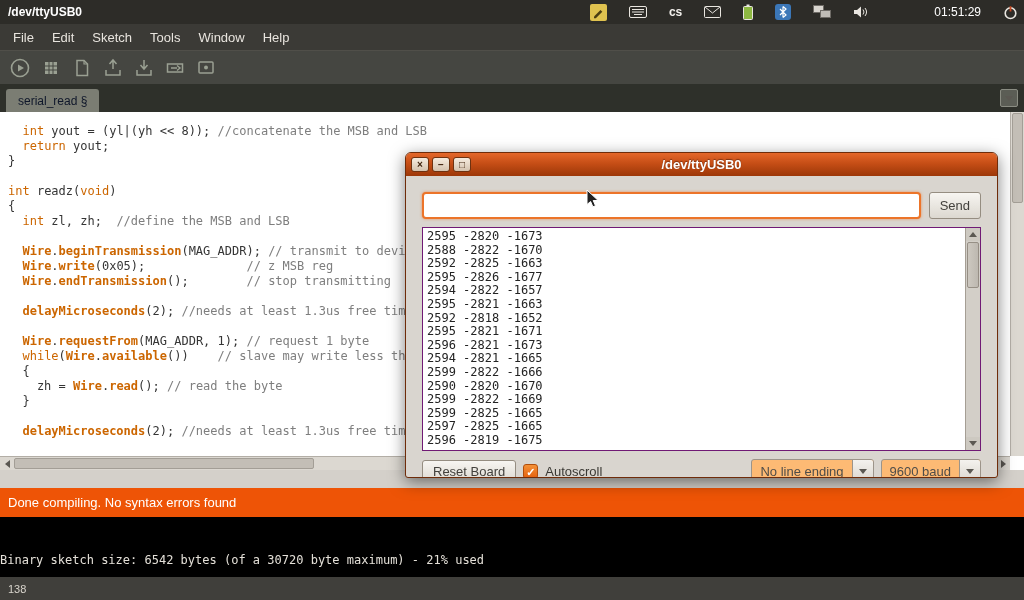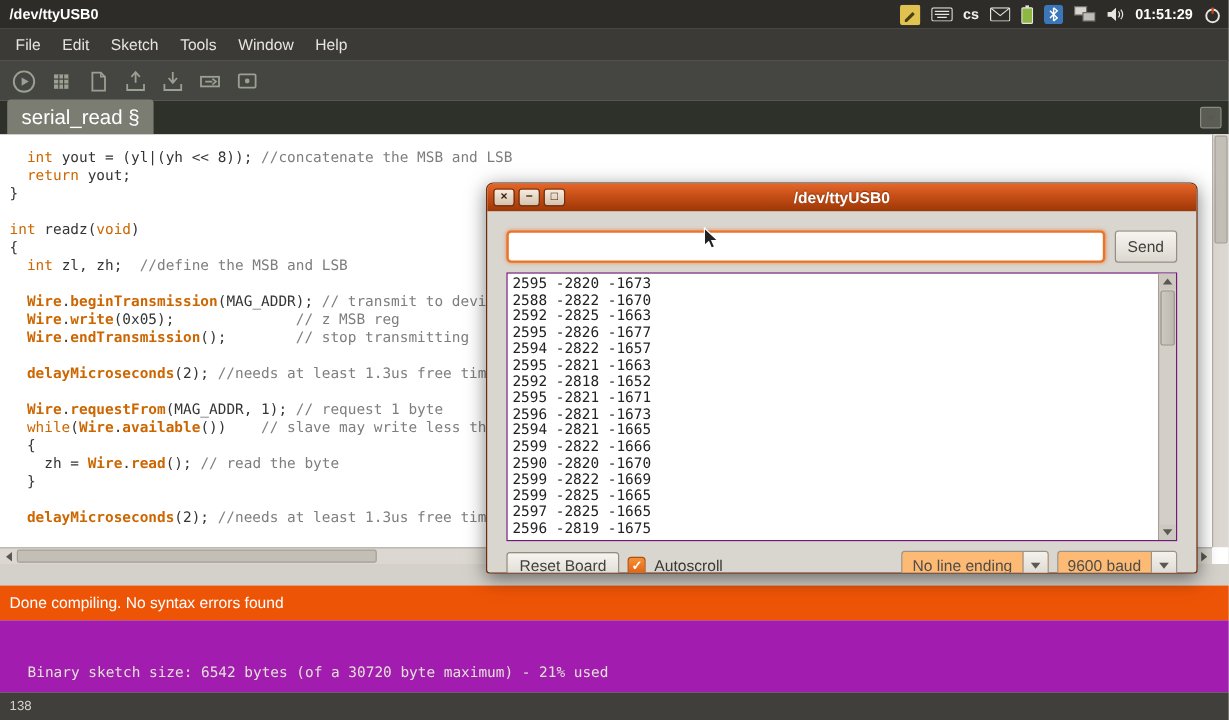--- a/index.html
+++ b/index.html
@@ -2,53 +2,53 @@
 <html><head>
 <meta charset="utf-8">
 <style>
   * { box-sizing: border-box; margin: 0; padding: 0; }
   html,body { width:1024px; height:600px; overflow:hidden; }
   body { font-family:"Liberation Sans",sans-serif; background:#d6d2cc; position:relative; }
 
   
   .panel { height:24px; background:#2d2c28; color:#fff; display:flex; align-items:center; padding:0 6px 0 8px; font-size:12px; }
   .panel-title { font-weight:bold; }
-  .tray { margin-left:auto; display:flex; align-items:center; gap:9px; }
+  .tray { margin-left:auto; display:flex; align-items:center; gap:22px; }
   .tray svg { display:block; }
   .kb-label { font-weight:bold; color:#f2f0ec; }
-  .clock { font-weight:bold; }
+  .clock { font-weight:normal;margin-left:44px; }
 
   
   .menubar { height:26px; background:#3b3a36; display:flex; align-items:center; font-size:13px; color:#e8e4de; padding-left:4px; }
   .menu-item { padding:4px 9px; }
 
   
   .toolbar { height:34px; background:#454641; border-top:1px solid #504f49; display:flex; align-items:center; gap:7px; padding-left:8px; color:#9aa092; }
   .tb { width:24px; height:24px; display:flex; align-items:center; justify-content:center; }
 
   
   .tabrow { height:28px; background:#2e302a; position:relative; display:flex; align-items:flex-end; padding-left:6px; }
-  .tab { background:#7b7d73; color:#ffffff; font-size:17px; padding:5px 12px 4px; border-radius:3px 3px 0 0; }
+  .tab { background:#7b7d73; color:#0f172a; font-size:12px; padding:5px 12px 4px; border-radius:3px 3px 0 0; }
   .tabmenu-btn { position:absolute; right:6px; top:5px; width:18px; height:18px; background:#5b5d55; border:1px solid #8a8c82; border-radius:2px; display:flex; align-items:center; justify-content:center; }
 
   
   .editor-wrap { height:358px; background:#fff; position:relative; }
   .code { position:absolute; left:0; right:14px; top:0; bottom:14px; overflow:hidden; padding:12px 0 0 8px; font:12px/15px "DejaVu Sans Mono",monospace; color:#353535; white-space:pre; }
   .t-k { color:#cc6600; }
   .t-f { color:#cc6600; font-weight:bold; }
   .t-c { color:#7e7e7e; }
   .ed-vscroll { position:absolute; right:0; top:0; bottom:14px; width:14px; background:#dcd8d1; border-left:1px solid #b3aea6; }
   .ed-vthumb { position:absolute; left:1px; right:1px; top:1px; height:90px; background:#c3beb6; border:1px solid #a39e96; border-radius:2px; }
   .ed-hscroll { position:absolute; left:0; right:14px; bottom:0; height:14px; background:#dcd8d1; border-top:1px solid #b3aea6; }
   .ed-hstep { position:absolute; top:0; bottom:0; width:14px; display:flex; align-items:center; justify-content:center; }
   .ed-hthumb { position:absolute; left:14px; top:1px; height:11px; width:300px; background:#c3beb6; border:1px solid #a39e96; border-radius:2px; }
 
   .gapstrip { height:18px; background:#d4d0ca; }
   .statusbar { height:29px; background:#ee5406; color:#fff; font-size:13px; display:flex; align-items:center; padding-left:8px; }
-  .console { height:60px; background:#a21caf; color:#e4e0d8; font:12px "DejaVu Sans Mono",monospace; padding:36px 0 0 23px; }
+  .console { height:60px; background:#000000; color:#e4e0d8; font:12px "DejaVu Sans Mono",monospace; padding:36px 0 0 0; }
   .footer { height:24px; background:#403f3b; display:flex; align-items:center; padding:0 8px; font-size:11px; color:#d8d4cc; }
   .footer-right { margin-left:auto; color:#95918a; }
 
   
   .smwin { position:absolute; left:405px; top:152px; width:593px; height:326px; border:1px solid #6f2c0a; border-radius:6px 6px 3px 3px; box-shadow:0 4px 16px rgba(0,0,0,.5); z-index:10; display:flex; flex-direction:column; overflow:hidden; background:#d9d5cf; }
   .sm-title { height:23px; flex:0 0 23px; background:linear-gradient(#e4672a,#c64e16 45%,#9c3708); display:flex; align-items:center; position:relative; }
   .sm-btns { display:flex; gap:3px; margin-left:5px; z-index:2; }
   .smb { width:18px; height:15px; border-radius:3px; background:linear-gradient(#f6ecdf,#d4c2ae); border:1px solid #6f3210; color:#3f220c; font-size:10px; line-height:13px; text-align:center; font-weight:bold; }
   .sm-title-text { position:absolute; left:0; right:0; text-align:center; color:#fff; font-weight:bold; font-size:13px; text-shadow:0 -1px 1px rgba(0,0,0,.4); }
   .sm-body { flex:1; padding:16px; display:flex; flex-direction:column; gap:8px; }

